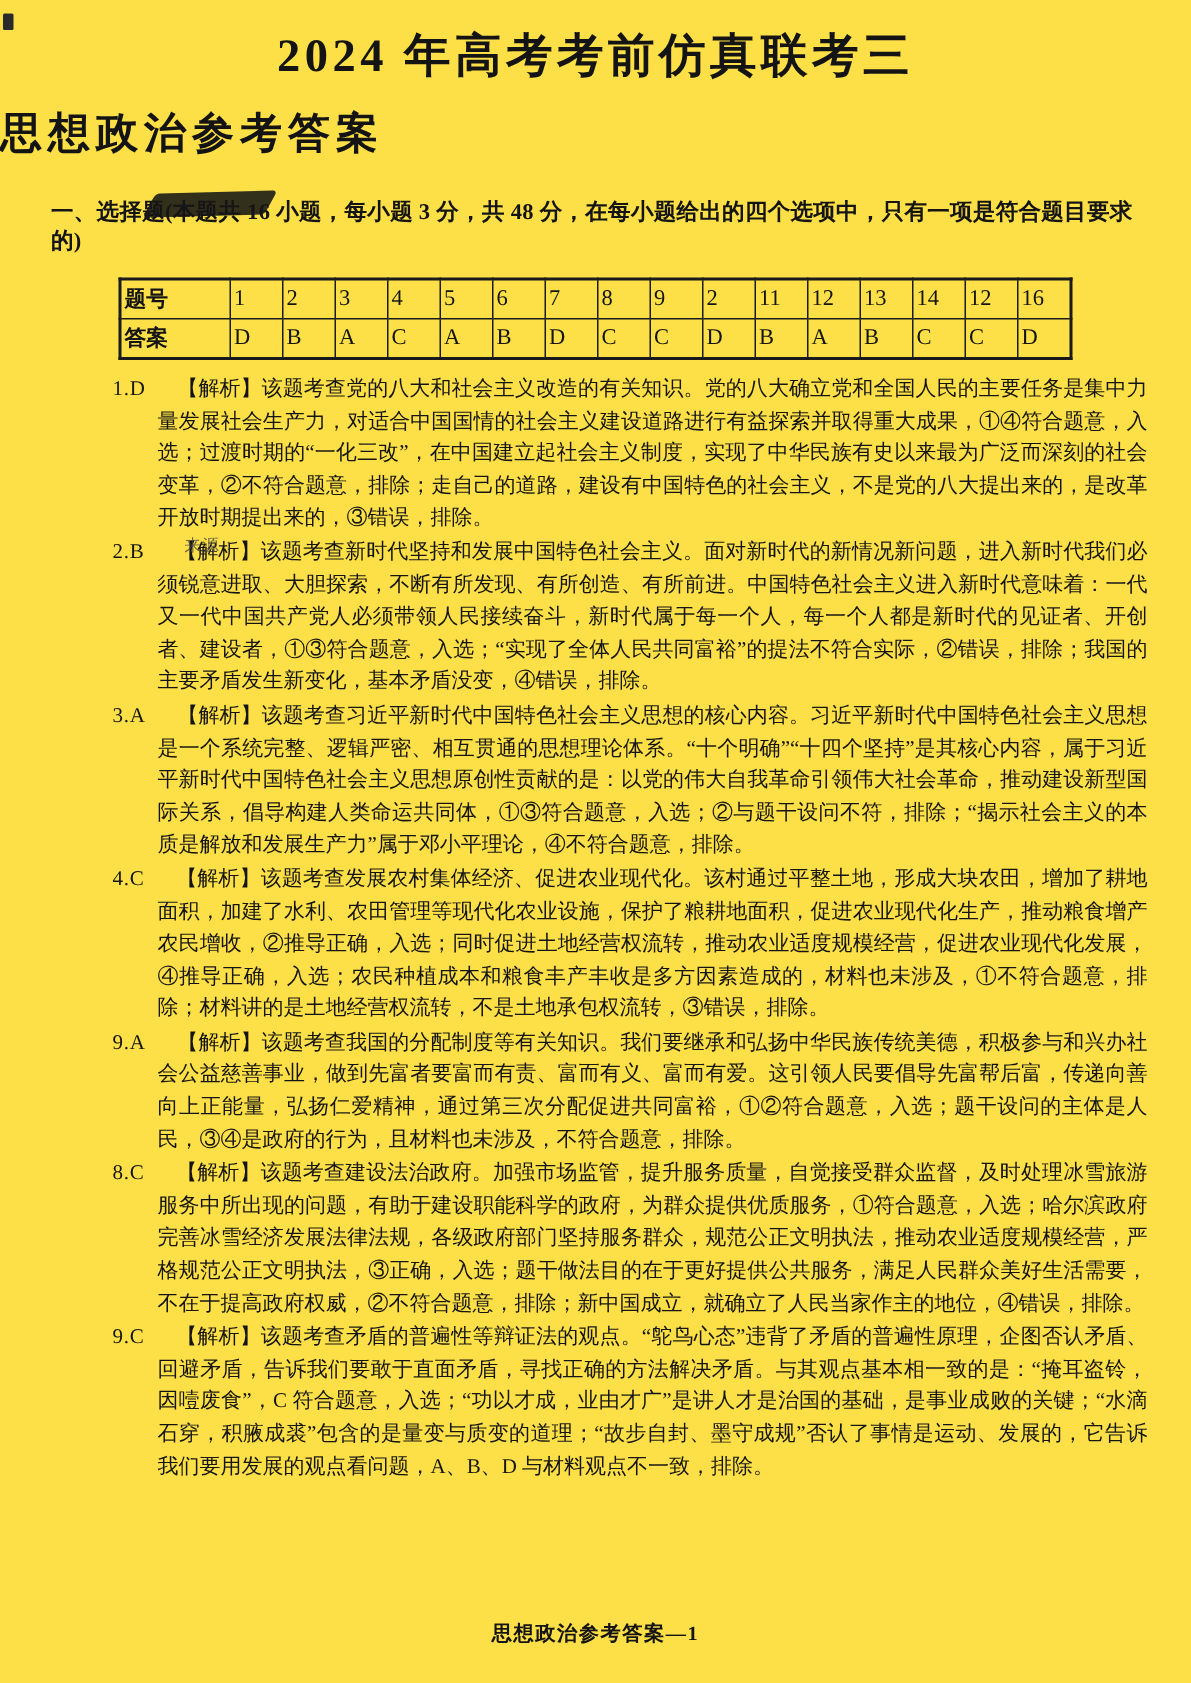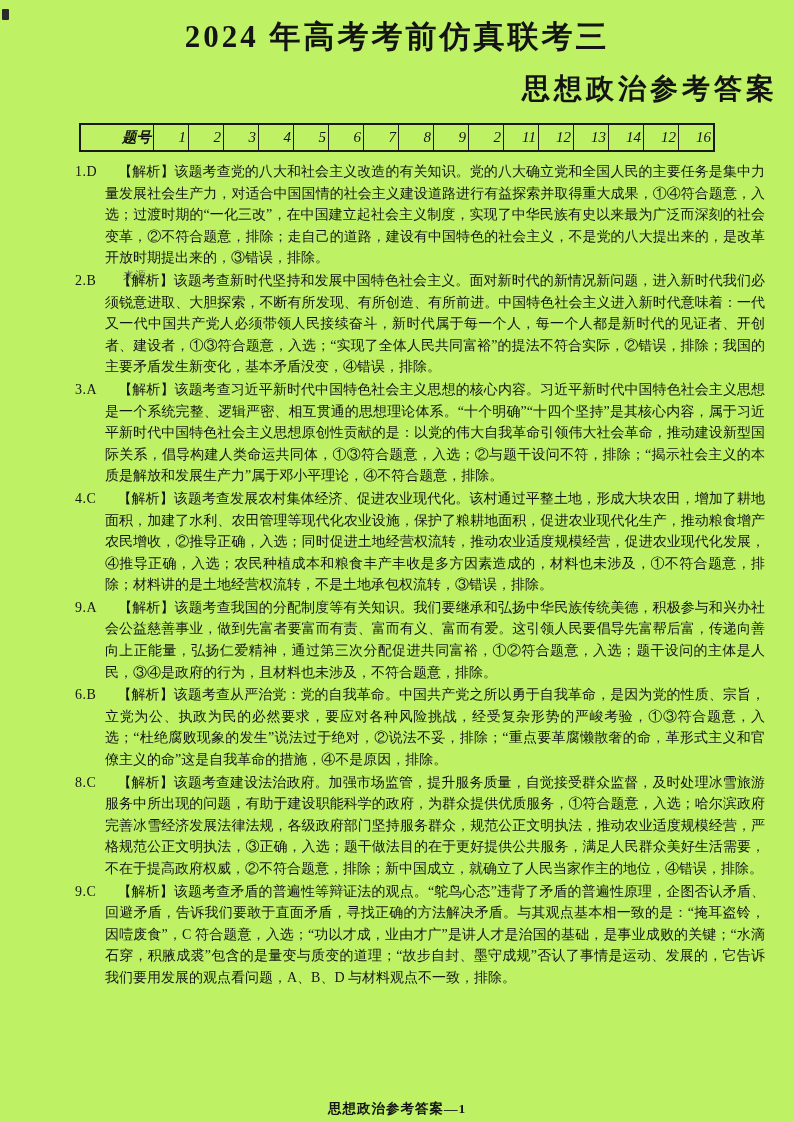--- a/index.html
+++ b/index.html
@@ -1,32 +1,32 @@
 <!DOCTYPE html>
 <html><head>
 <meta charset="utf-8">
 <style>
   html,body{margin:0;padding:0;background:#e8e8e8;}
   .page{
     position:relative;
     width:794px;height:1122px;
     margin:0 auto;
-    background:#bef264;
+    background:#fde047;
     overflow:hidden;
     font-family:"Liberation Serif","DejaVu Serif",serif;
     color:#141414;
   }
   .speck{position:absolute;left:2px;top:9px;width:7px;height:11px;background:#2a2a2a;border-radius:1px;}
   h1.title{
     margin:16px 0 0;text-align:center;
     font-size:31px;font-weight:700;letter-spacing:3px;
     font-family:"Liberation Serif","DejaVu Serif",serif;
   }
   h2.subtitle{
-    margin:12px 16px 0;text-align:right;
+    margin:12px 0 0;text-align:left;
     font-size:28px;font-weight:900;letter-spacing:4px;
     font-family:"Liberation Sans","DejaVu Sans",sans-serif;
   }
   .section-heading{
     position:relative;
     margin:24px 28px 0 34px;
     font-size:15px;font-weight:700;
     letter-spacing:0.2px;
   }
   .ink-blob{
@@ -35,23 +35,23 @@
     transform:skewX(-30deg) rotate(-1.5deg);
     border-radius:3px;opacity:.88;
   }
   table.answer-table{
     border-collapse:collapse;
     margin:15px auto 0;
     border:2px solid #1a1a1a;
   }
   table.answer-table th, table.answer-table td{
     border:1px solid #1a1a1a;
-    text-align:right;vertical-align:middle;
+    text-align:left;vertical-align:middle;
     height:25px;padding:0 2px;
-    font-size:15px;font-weight:400;font-style:italic;
+    font-size:15px;font-weight:400;
   }
   table.answer-table th{width:68px;font-weight:700;font-size:14.5px;}
   table.answer-table td{width:30px;}
   ol.explanations{
     list-style:none;
     margin:9px 29px 0 75px;padding:0;
     position:relative;
   }
   li.item{
     font-size:14px;line-height:21.6px;
@@ -62,34 +62,38 @@
   .num{margin-right:21px;letter-spacing:0.5px;}
   .jx{font-weight:400;}
   .watermark{
     position:absolute;left:48px;top:107px;
     font-size:11px;color:#444;opacity:.8;
     transform:rotate(-1deg);
     font-family:"Liberation Sans","DejaVu Sans",sans-serif;
     letter-spacing:1px;
   }
   .footer{
-    position:absolute;bottom:4px;left:0;width:100%;
+    position:absolute;bottom:24px;left:0;width:100%;
     text-align:center;
     font-size:13.5px;font-weight:700;letter-spacing:1px;
   }
 </style>
 </head>
 <body>
 
 <div class="page">
   <div class="speck"></div>
 
   <h1 class="title">2024 年高考考前仿真联考三</h1>
   <h2 class="subtitle">思想政治参考答案</h2>
 
+  <div class="section-heading">
+    <span class="ink-blob"></span>
+    <span>一、选择题(本题共 16 小题，每小题 3 分，共 48 分，在每小题给出的四个选项中，只有一项是符合题目要求的)</span>
+  </div>
 
   <table class="answer-table">
     <tbody>
       <tr>
         <th>题号</th>
       <td>1</td>
           <td>2</td>
           <td>3</td>
           <td>4</td>
           <td>5</td>
@@ -98,29 +102,47 @@
           <td>8</td>
           <td>9</td>
           <td>2</td>
           <td>11</td>
           <td>12</td>
           <td>13</td>
           <td>14</td>
           <td>12</td>
           <td>16</td>
         </tr>
+      <tr>
+        <th>答案</th>
+      <td>D</td>
+          <td>B</td>
+          <td>A</td>
+          <td>C</td>
+          <td>A</td>
+          <td>B</td>
+          <td>D</td>
+          <td>C</td>
+          <td>C</td>
+          <td>D</td>
+          <td>B</td>
+          <td>A</td>
+          <td>B</td>
+          <td>C</td>
+          <td>C</td>
+          <td>D</td>
+        </tr>
     </tbody>
   </table>
 
   <ol class="explanations">
     <span class="watermark">来源：</span>
   <li class="item"><span class="num">1.D</span><span class="jx">【解析】</span><span class="body">该题考查党的八大和社会主义改造的有关知识。党的八大确立党和全国人民的主要任务是集中力量发展社会生产力，对适合中国国情的社会主义建设道路进行有益探索并取得重大成果，①④符合题意，入选；过渡时期的“一化三改”，在中国建立起社会主义制度，实现了中华民族有史以来最为广泛而深刻的社会变革，②不符合题意，排除；走自己的道路，建设有中国特色的社会主义，不是党的八大提出来的，是改革开放时期提出来的，③错误，排除。</span></li>
       <li class="item"><span class="num">2.B</span><span class="jx">【解析】</span><span class="body">该题考查新时代坚持和发展中国特色社会主义。面对新时代的新情况新问题，进入新时代我们必须锐意进取、大胆探索，不断有所发现、有所创造、有所前进。中国特色社会主义进入新时代意味着：一代又一代中国共产党人必须带领人民接续奋斗，新时代属于每一个人，每一个人都是新时代的见证者、开创者、建设者，①③符合题意，入选；“实现了全体人民共同富裕”的提法不符合实际，②错误，排除；我国的主要矛盾发生新变化，基本矛盾没变，④错误，排除。</span></li>
       <li class="item"><span class="num">3.A</span><span class="jx">【解析】</span><span class="body">该题考查习近平新时代中国特色社会主义思想的核心内容。习近平新时代中国特色社会主义思想是一个系统完整、逻辑严密、相互贯通的思想理论体系。“十个明确”“十四个坚持”是其核心内容，属于习近平新时代中国特色社会主义思想原创性贡献的是：以党的伟大自我革命引领伟大社会革命，推动建设新型国际关系，倡导构建人类命运共同体，①③符合题意，入选；②与题干设问不符，排除；“揭示社会主义的本质是解放和发展生产力”属于邓小平理论，④不符合题意，排除。</span></li>
       <li class="item"><span class="num">4.C</span><span class="jx">【解析】</span><span class="body">该题考查发展农村集体经济、促进农业现代化。该村通过平整土地，形成大块农田，增加了耕地面积，加建了水利、农田管理等现代化农业设施，保护了粮耕地面积，促进农业现代化生产，推动粮食增产农民增收，②推导正确，入选；同时促进土地经营权流转，推动农业适度规模经营，促进农业现代化发展，④推导正确，入选；农民种植成本和粮食丰产丰收是多方因素造成的，材料也未涉及，①不符合题意，排除；材料讲的是土地经营权流转，不是土地承包权流转，③错误，排除。</span></li>
       <li class="item"><span class="num">9.A</span><span class="jx">【解析】</span><span class="body">该题考查我国的分配制度等有关知识。我们要继承和弘扬中华民族传统美德，积极参与和兴办社会公益慈善事业，做到先富者要富而有责、富而有义、富而有爱。这引领人民要倡导先富帮后富，传递向善向上正能量，弘扬仁爱精神，通过第三次分配促进共同富裕，①②符合题意，入选；题干设问的主体是人民，③④是政府的行为，且材料也未涉及，不符合题意，排除。</span></li>
-      <li class="item"><span class="num">6.B</span><span class="jx">【解析】</span><span class="body">该题考查从严治党：党的自我革命。中国共产党之所以勇于自我革命，是因为党的性质、宗旨，立党为公、执政为民的必然要求，要应对各种风险挑战，经受复杂形势的严峻考验，①③符合题意，入选；“杜绝腐败现象的发生”说法过于绝对，②说法不妥，排除；“重点要革腐懒散奢的命，革形式主义和官僚主义的命”这是自我革命的措施，④不是原因，排除。</span></li>
       <li class="item"><span class="num">8.C</span><span class="jx">【解析】</span><span class="body">该题考查建设法治政府。加强市场监管，提升服务质量，自觉接受群众监督，及时处理冰雪旅游服务中所出现的问题，有助于建设职能科学的政府，为群众提供优质服务，①符合题意，入选；哈尔滨政府完善冰雪经济发展法律法规，各级政府部门坚持服务群众，规范公正文明执法，推动农业适度规模经营，严格规范公正文明执法，③正确，入选；题干做法目的在于更好提供公共服务，满足人民群众美好生活需要，不在于提高政府权威，②不符合题意，排除；新中国成立，就确立了人民当家作主的地位，④错误，排除。</span></li>
       <li class="item"><span class="num">9.C</span><span class="jx">【解析】</span><span class="body">该题考查矛盾的普遍性等辩证法的观点。“鸵鸟心态”违背了矛盾的普遍性原理，企图否认矛盾、回避矛盾，告诉我们要敢于直面矛盾，寻找正确的方法解决矛盾。与其观点基本相一致的是：“掩耳盗铃，因噎废食”，C 符合题意，入选；“功以才成，业由才广”是讲人才是治国的基础，是事业成败的关键；“水滴石穿，积腋成裘”包含的是量变与质变的道理；“故步自封、墨守成规”否认了事情是运动、发展的，它告诉我们要用发展的观点看问题，A、B、D 与材料观点不一致，排除。</span></li>
     </ol>
 
   <div class="footer">思想政治参考答案—1</div>
 </div>
 
 </body></html>

